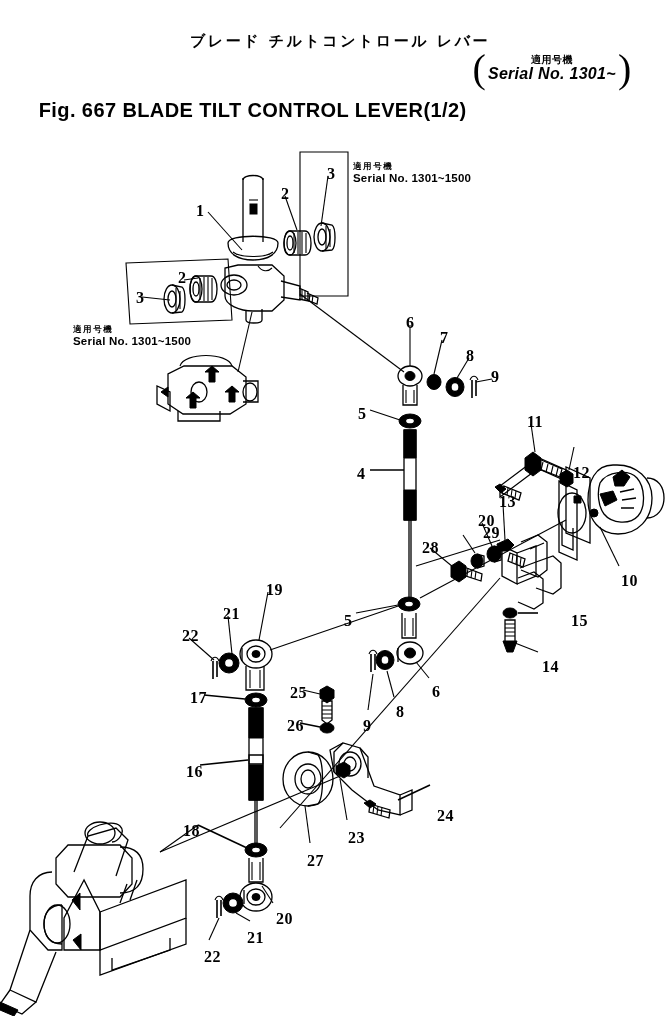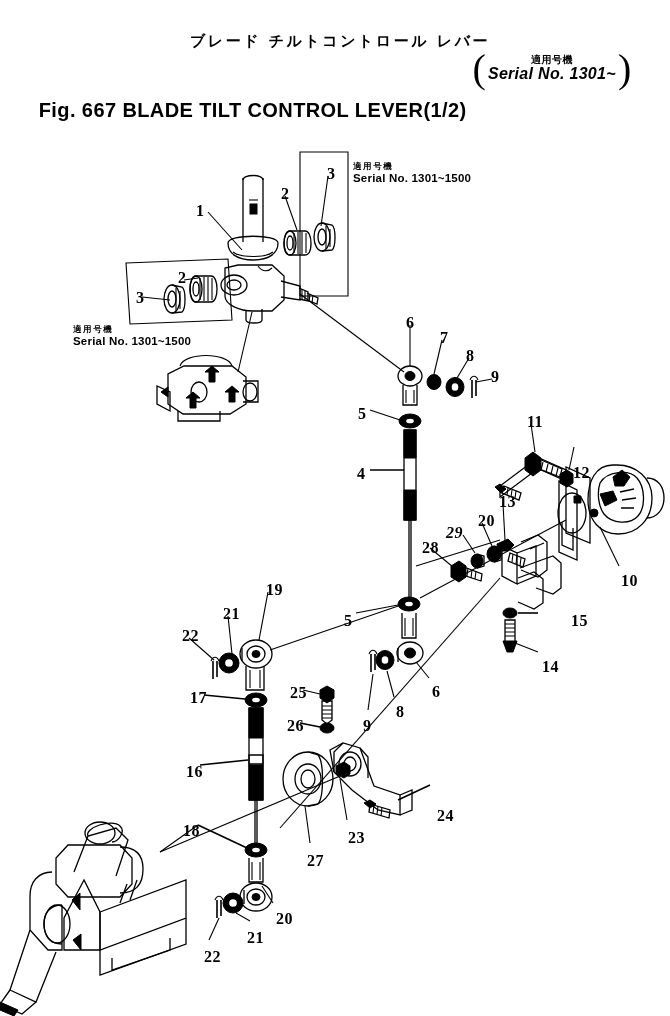--- a/index.html
+++ b/index.html
@@ -592,17 +592,17 @@
       <div class="callout" style="left: 223px; top: 606px;">21</div>
       <div class="callout" style="left: 247px; top: 930px;">21</div>
       <div class="callout" style="left: 182px; top: 628px;">22</div>
       <div class="callout" style="left: 204px; top: 949px;">22</div>
       <div class="callout" style="left: 348px; top: 830px;">23</div>
       <div class="callout" style="left: 437px; top: 785px; margin-top: 23px;">24</div>
       <div class="callout" style="left: 290px; top: 685px;">25</div>
       <div class="callout" style="left: 287px; top: 718px;">26</div>
       <div class="callout" style="left: 307px; top: 853px;">27</div>
       <div class="callout" style="left: 422px; top: 540px;">28</div>
-      <div class="callout" style="left: 446px; top: 525px; font-style: italic;">29</div>
+      <div class="callout" style="left: 483px; top: 525px;">29</div>
       <div class="callout" style="left: 478px; top: 513px;">20</div>
     </div>
 
 </div>
 
 </body></html>

